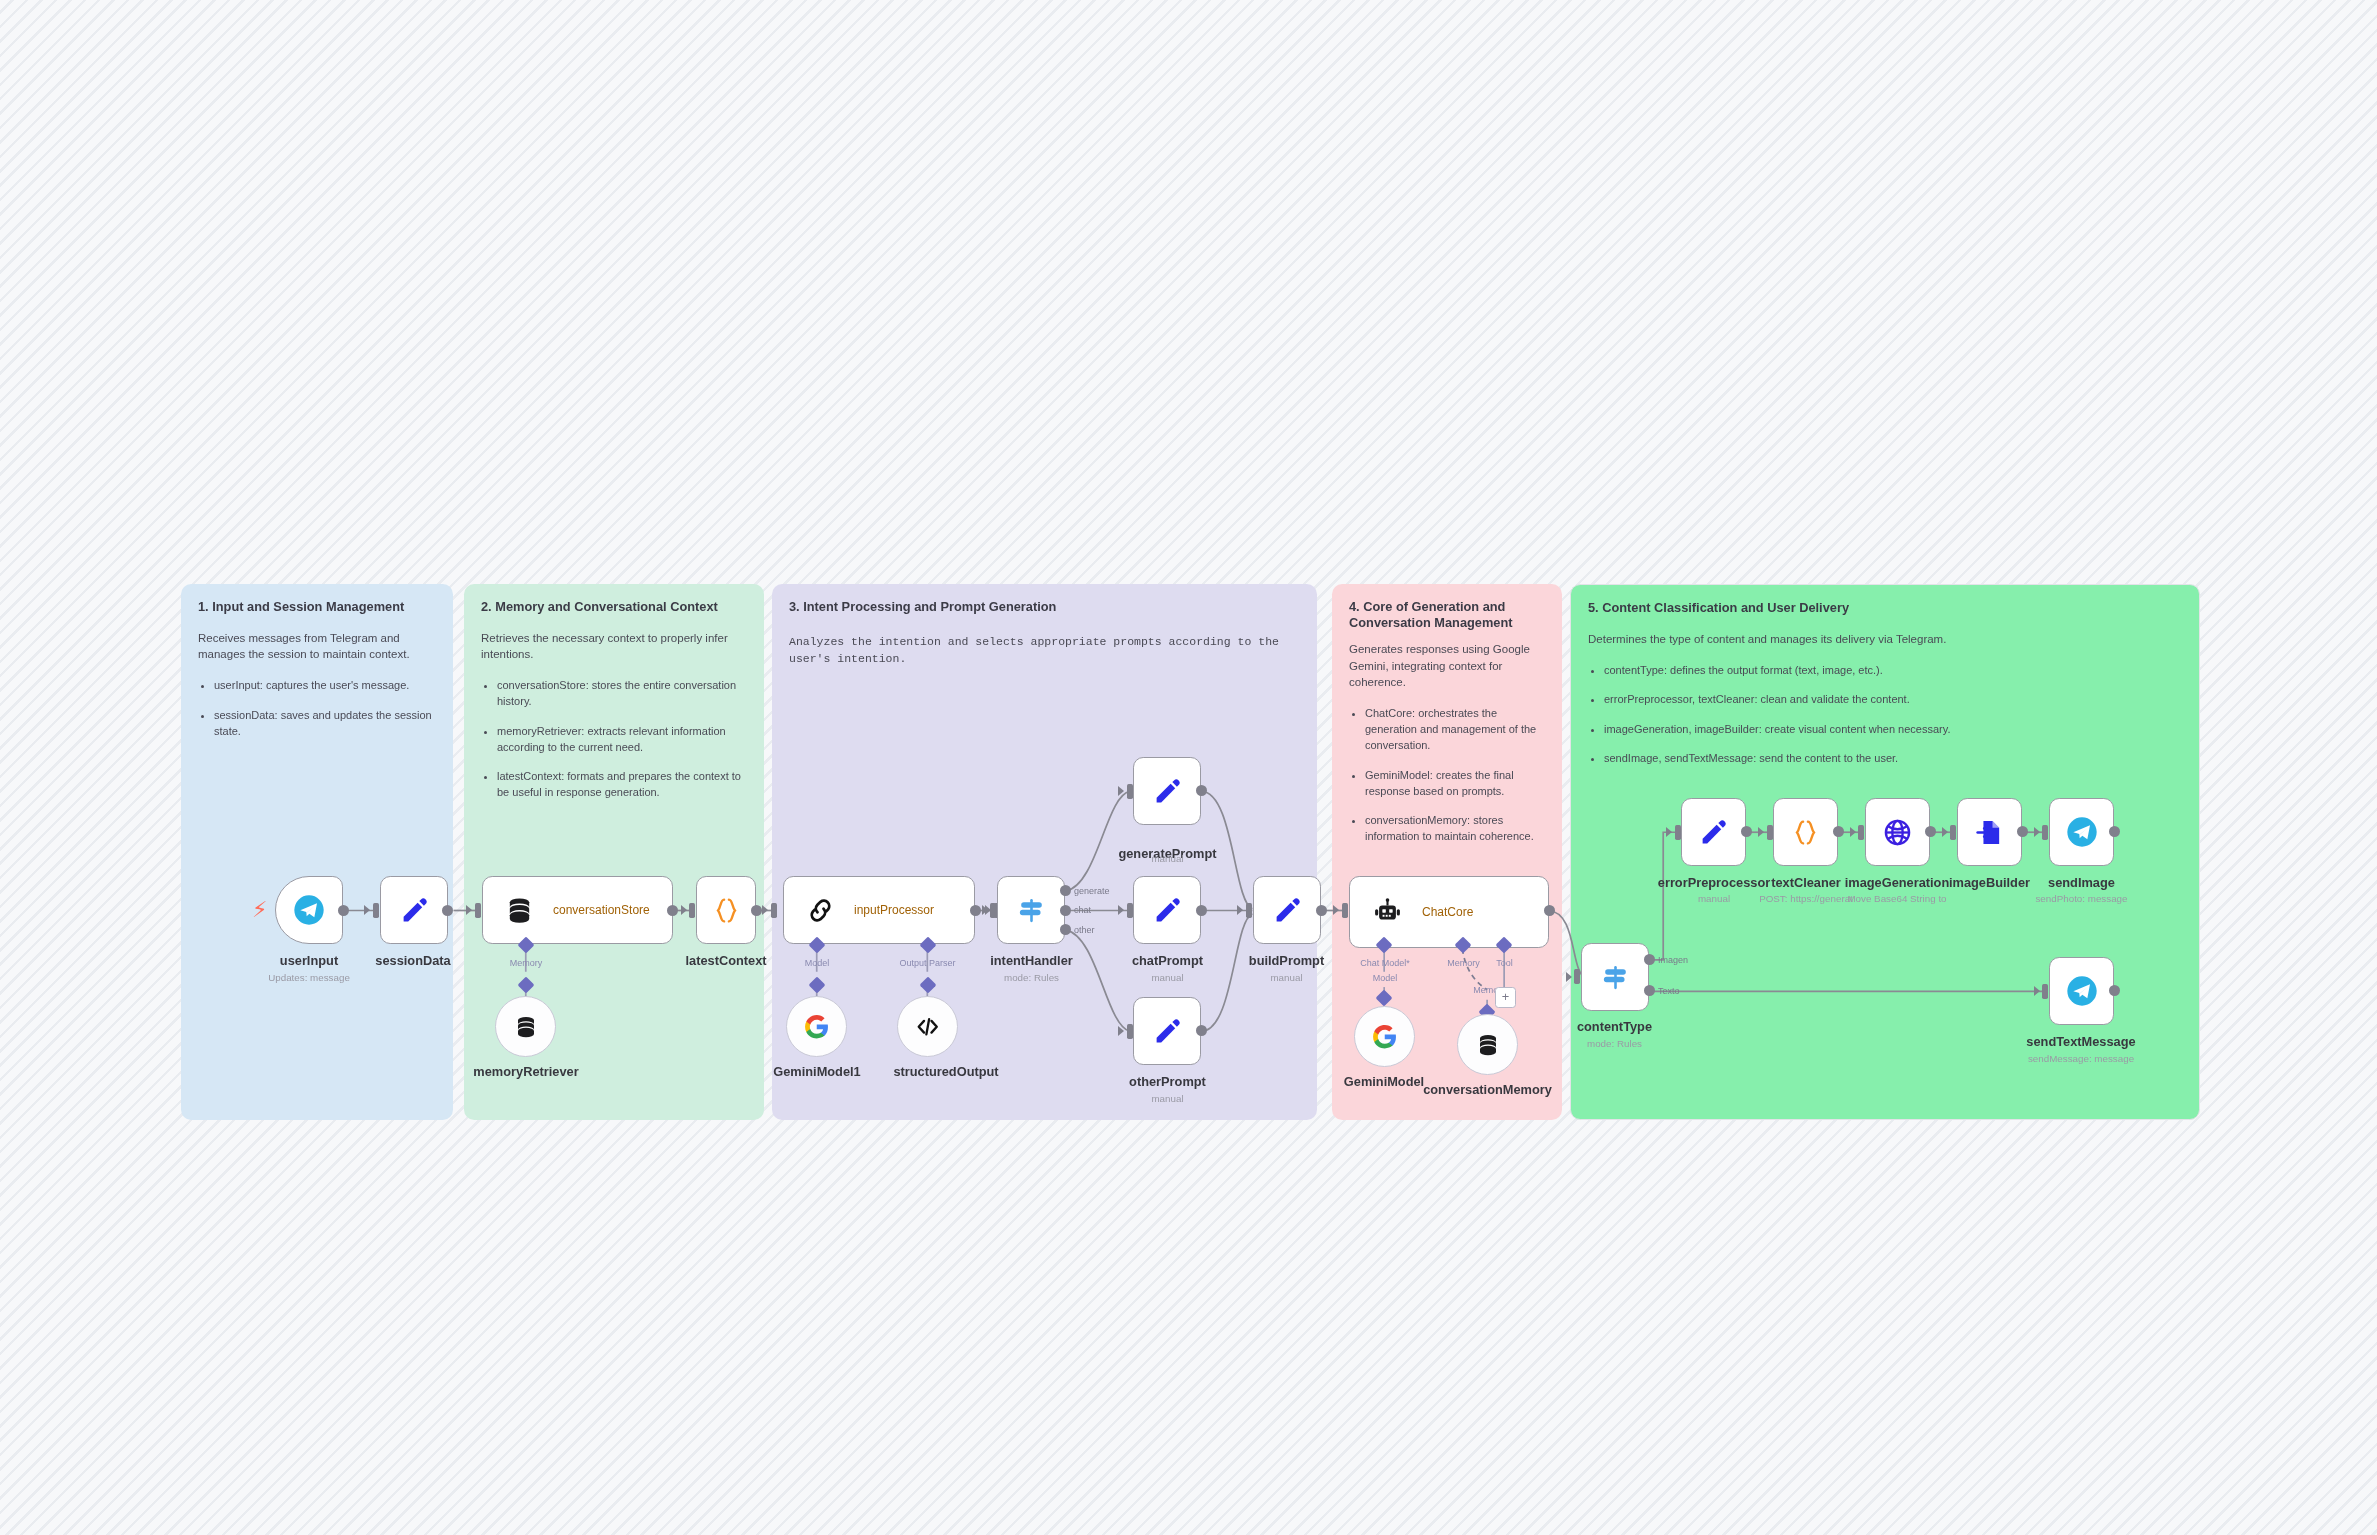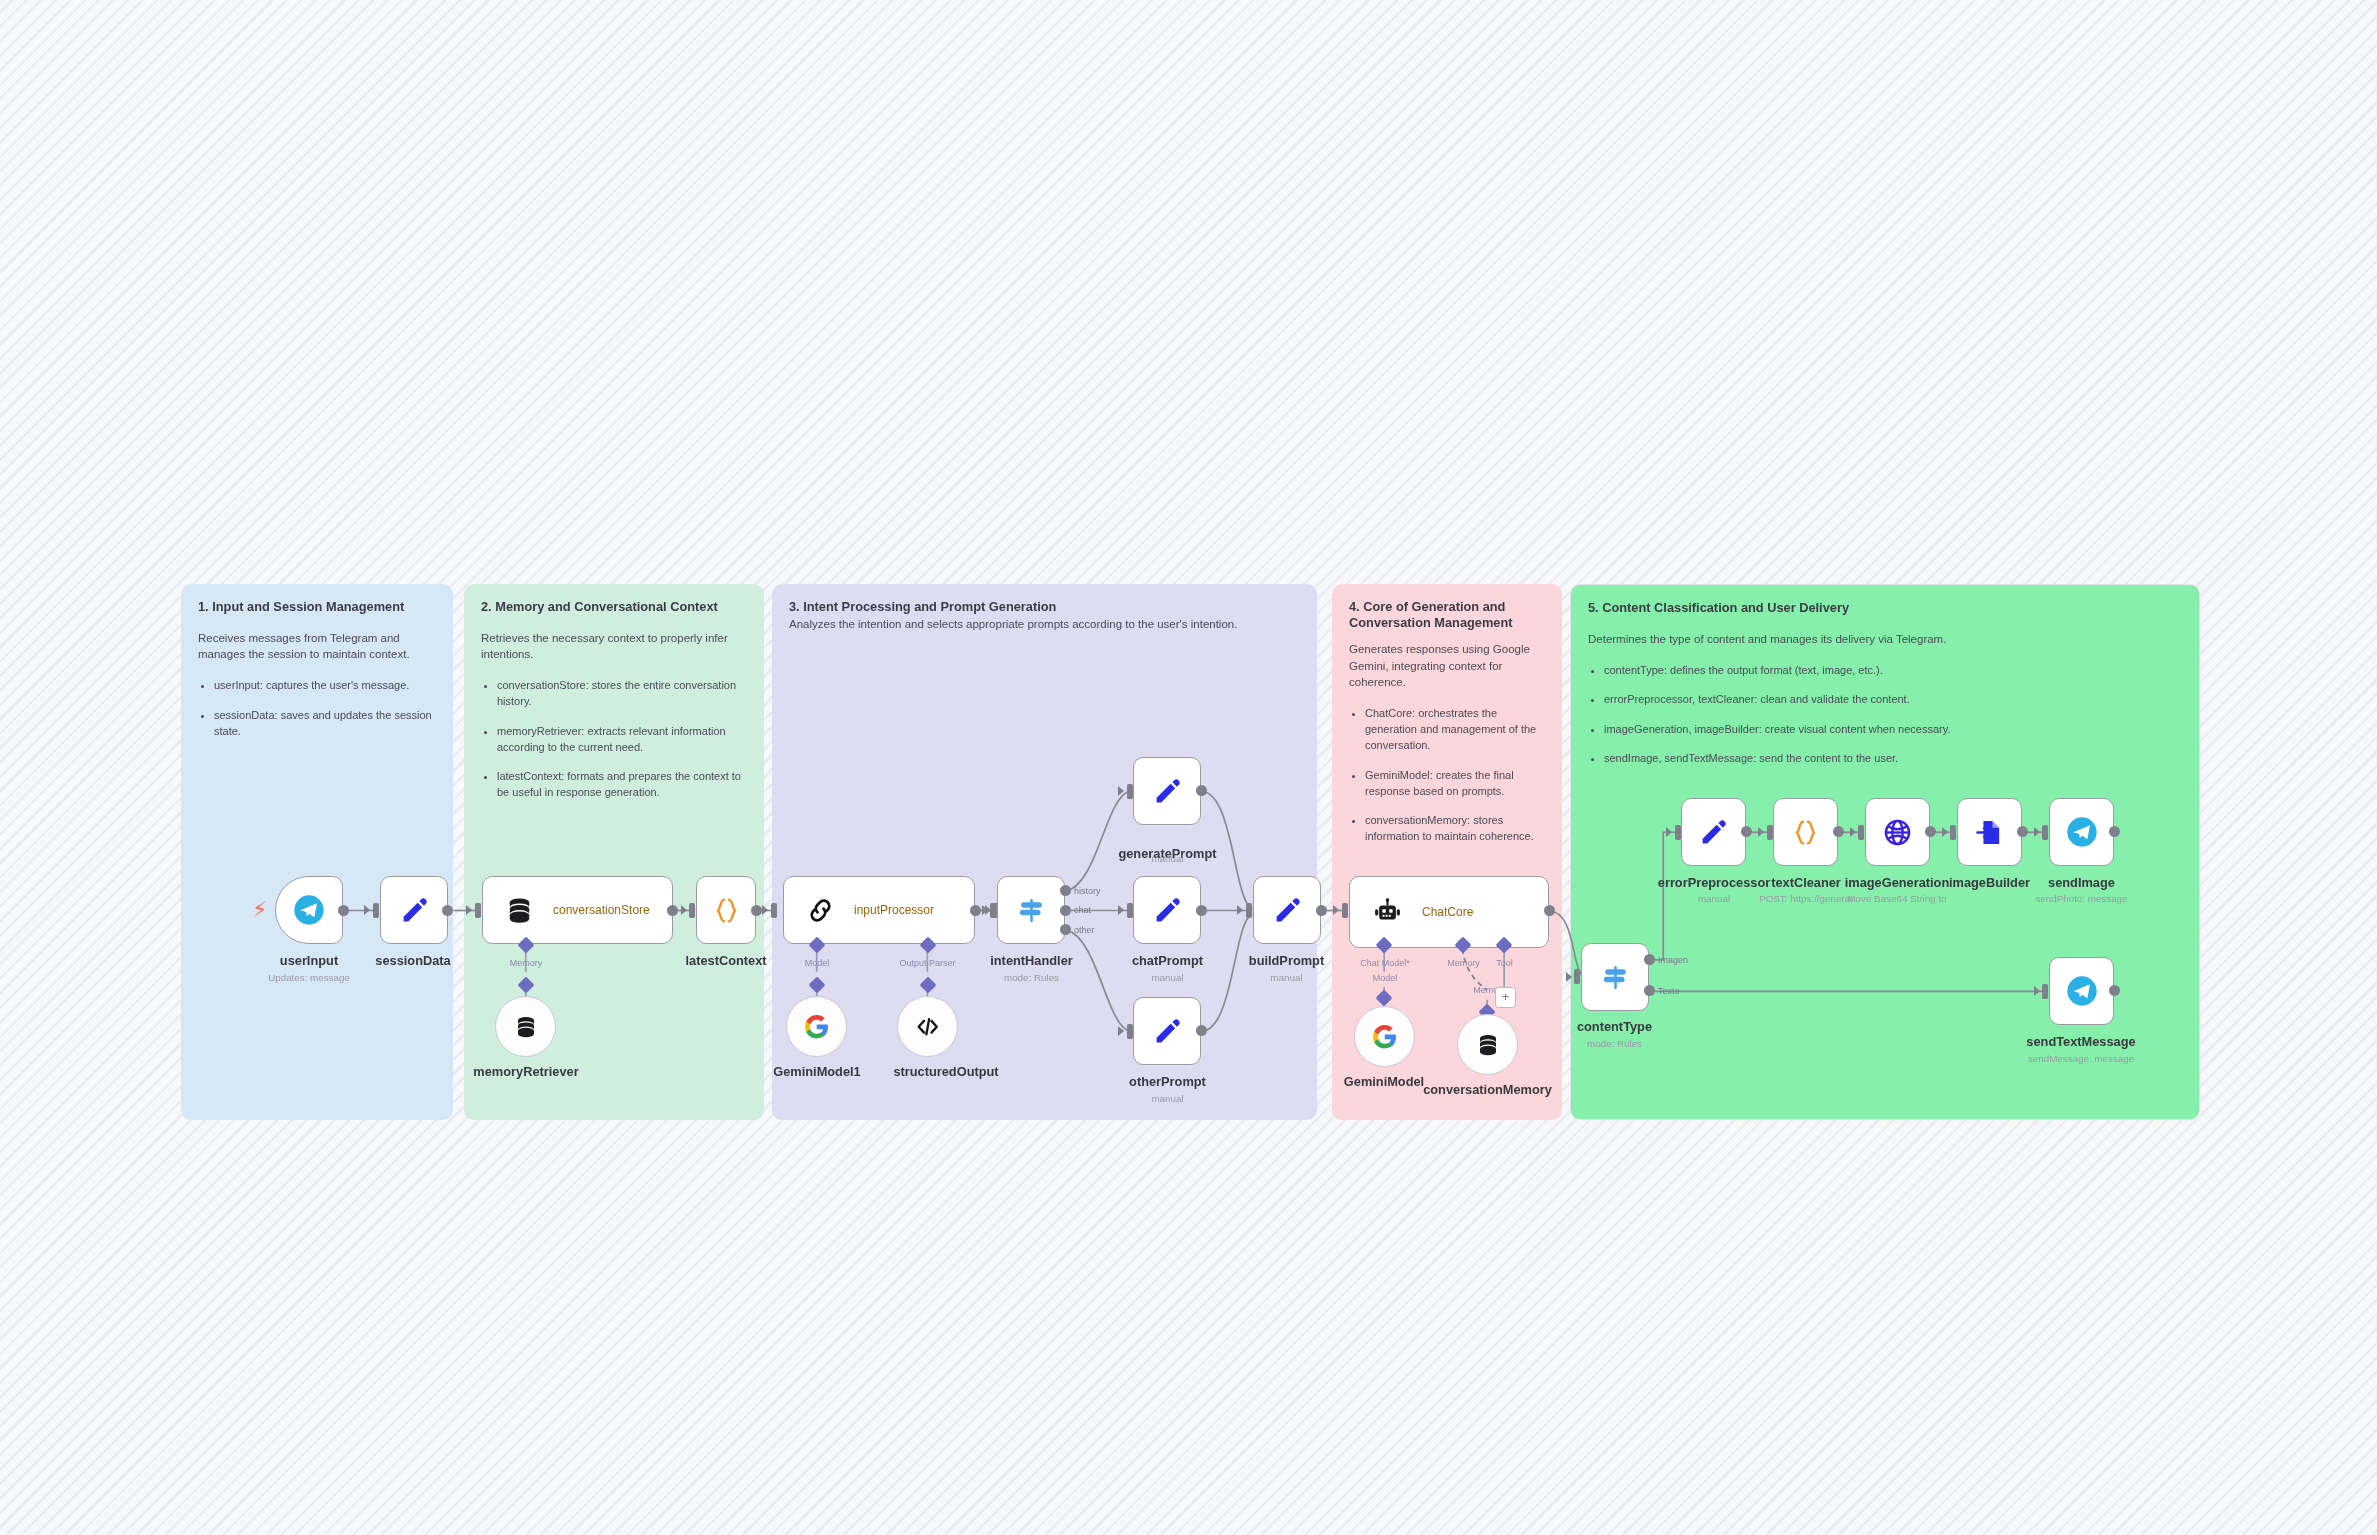--- a/index.html
+++ b/index.html
@@ -80,21 +80,21 @@
         <li>conversationStore: stores the entire conversation history.</li>
         <li>memoryRetriever: extracts relevant information according to the current need.</li>
         <li>latestContext: formats and prepares the context to be useful in response generation.</li>
       </ul>
     </div>
   </div>
 
   <div class="panel" style="left:772px;top:584px;width:545px;height:536px;background:#dedcf0;">
     <div class="p-body">
       <div class="p-title">3. Intent Processing and Prompt Generation</div>
-      <div class="p-desc" style="margin-top:1px;">Analyzes the intention and selects appropriate prompts according to the user's intention.</div>
+      <div class="p-desc" style="margin-top:19px;font-family:Liberation Mono, monospace;">Analyzes the intention and selects appropriate prompts according to the user's intention.</div>
     </div>
   </div>
 
   <div class="panel" style="left:1332px;top:584px;width:230px;height:536px;background:#fbd6da;">
     <div class="p-body">
       <div class="p-title">4. Core of Generation and Conversation Management</div>
       <div class="p-desc" style="margin-top:9.4px;">Generates responses using Google Gemini, integrating context for coherence.</div>
       <ul>
         <li>ChatCore: orchestrates the generation and management of the conversation.</li>
         <li>GeminiModel: creates the final response based on prompts.</li>
@@ -302,21 +302,21 @@
         <rect x="4" y="5.6" width="16" height="4.2" rx="2.1" fill="#4aa3e8"></rect>
         <rect x="3" y="11.4" width="16" height="4.2" rx="2.1" fill="#4aa3e8"></rect>
       </svg>
     </span>
   </div>
   <div class="nname" style="left:972px;top:953px;width:119px;">intentHandler</div>
   <div class="nsub" style="left:972px;top:972px;width:119px;">mode: Rules</div>
   <div class="inport" style="left:990px;top:903px;"></div>
   <div class="inarrow" style="left:982px;top:905px;"></div>
   <div class="port" style="left:1060px;top:885px;"></div>
-  <div class="elabel" style="left:1074px;top:886px;">history</div>
+  <div class="elabel" style="left:1074px;top:886px;">generate</div>
   <div class="port" style="left:1060px;top:905px;"></div>
   <div class="elabel" style="left:1074px;top:905px;">chat</div>
   <div class="port" style="left:1060px;top:924px;"></div>
   <div class="elabel" style="left:1074px;top:925px;">other</div>
 
   <div class="node" style="left:1133px;top:757px;width:68px;height:68px;">
     <span>
       <svg class="ic" width="29" height="29" viewBox="0 0 24 24">
         <path d="M3 17.2 L14.6 5.6 L18.4 9.4 L6.8 21 L3 21 Z" fill="#2b2bea"></path>
         <path d="M16 4.2 L17.4 2.8 A2 2 0 0 1 21.2 6.6 L19.8 8 Z" fill="#2b2bea"></path>

